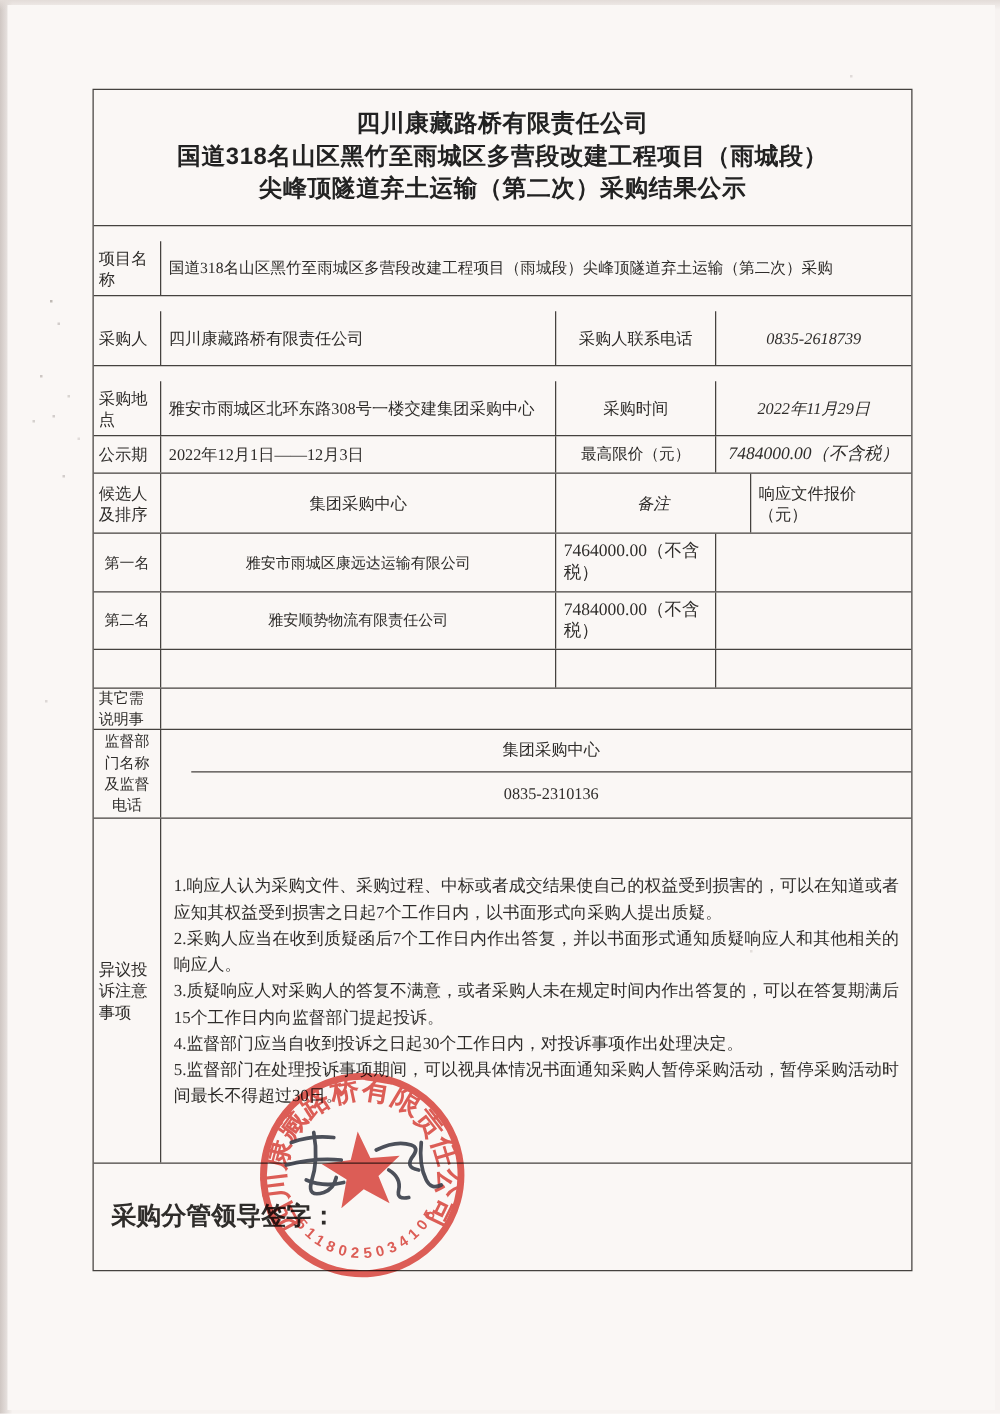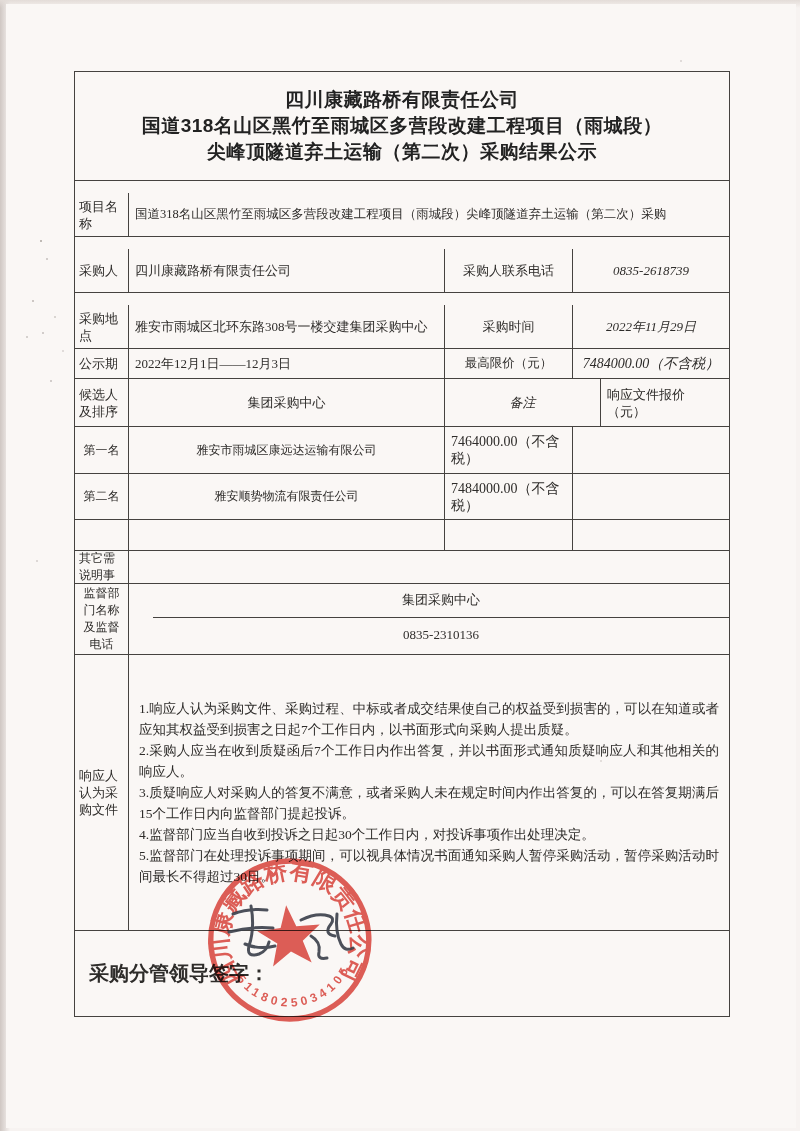--- a/index.html
+++ b/index.html
@@ -138,21 +138,21 @@
 
   <div class="row" style="height:71px;gap:24px;">
     <div class="cell c-label center name12">监督部门名称及监督电话</div>
     <div class="sup-right">
       <div class="sup-sub sup-sub-1">集团采购中心</div>
       <div class="sup-sub sup-sub-2">0835-2310136</div>
     </div>
   </div>
 
   <div class="row obj-row">
-    <div class="cell c-label obj-label">响应人认为采购文件</div>
+    <div class="cell c-label obj-label">异议投诉注意事项</div>
     <div class="obj-content">
       <p>1.响应人认为采购文件、采购过程、中标或者成交结果使自己的权益受到损害的，可以在知道或者应知其权益受到损害之日起7个工作日内，以书面形式向采购人提出质疑。</p>
       <p>2.采购人应当在收到质疑函后7个工作日内作出答复，并以书面形式通知质疑响应人和其他相关的响应人。</p>
       <p>3.质疑响应人对采购人的答复不满意，或者采购人未在规定时间内作出答复的，可以在答复期满后15个工作日内向监督部门提起投诉。</p>
       <p>4.监督部门应当自收到投诉之日起30个工作日内，对投诉事项作出处理决定。</p>
       <p>5.监督部门在处理投诉事项期间，可以视具体情况书面通知采购人暂停采购活动，暂停采购活动时间最长不得超过30日。</p>
     </div>
   </div>
 
   <div class="row sig-row">

